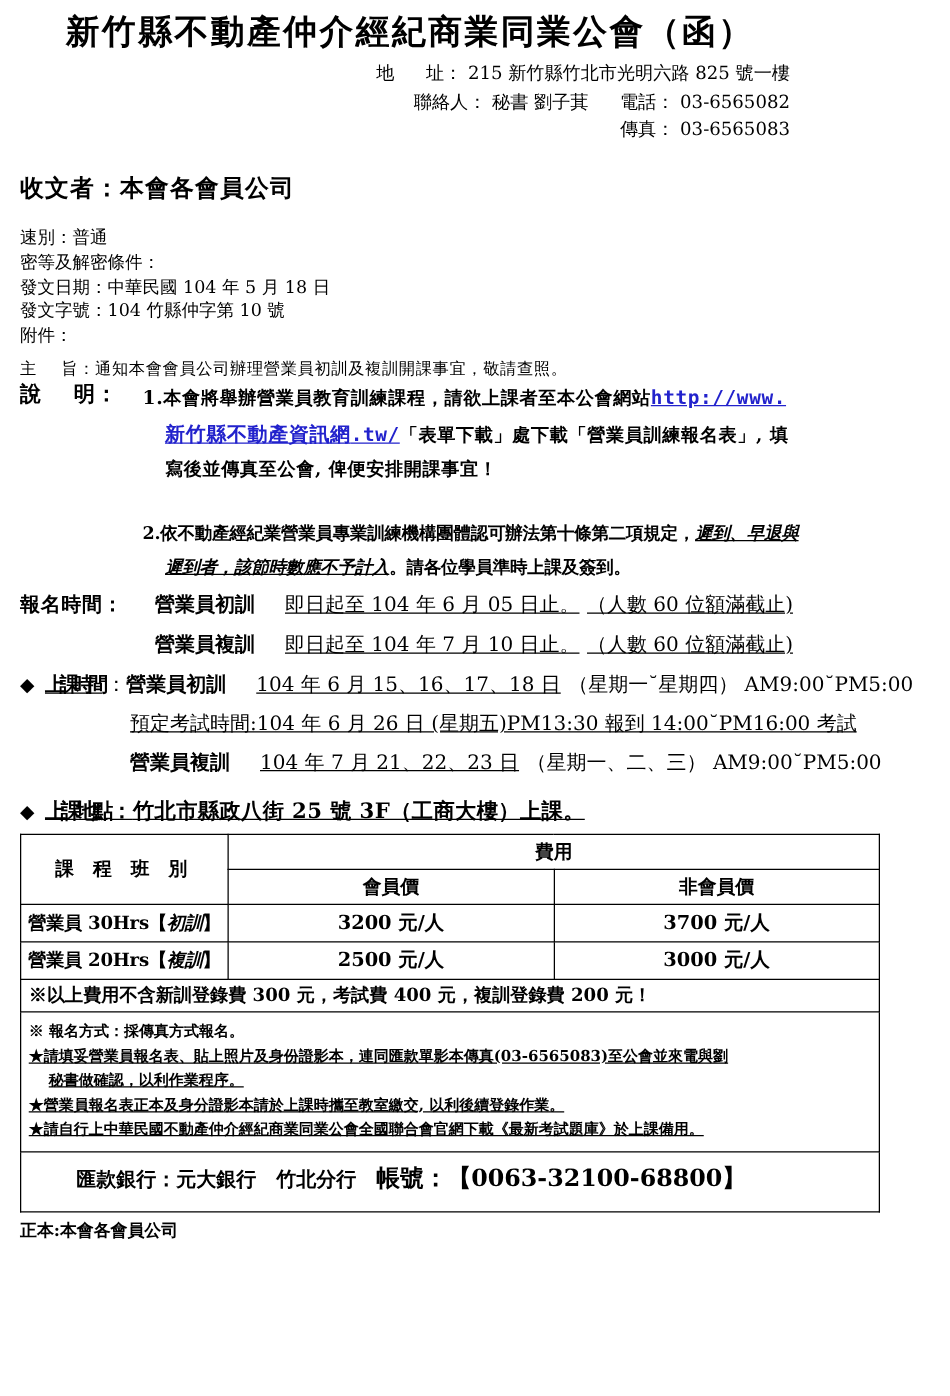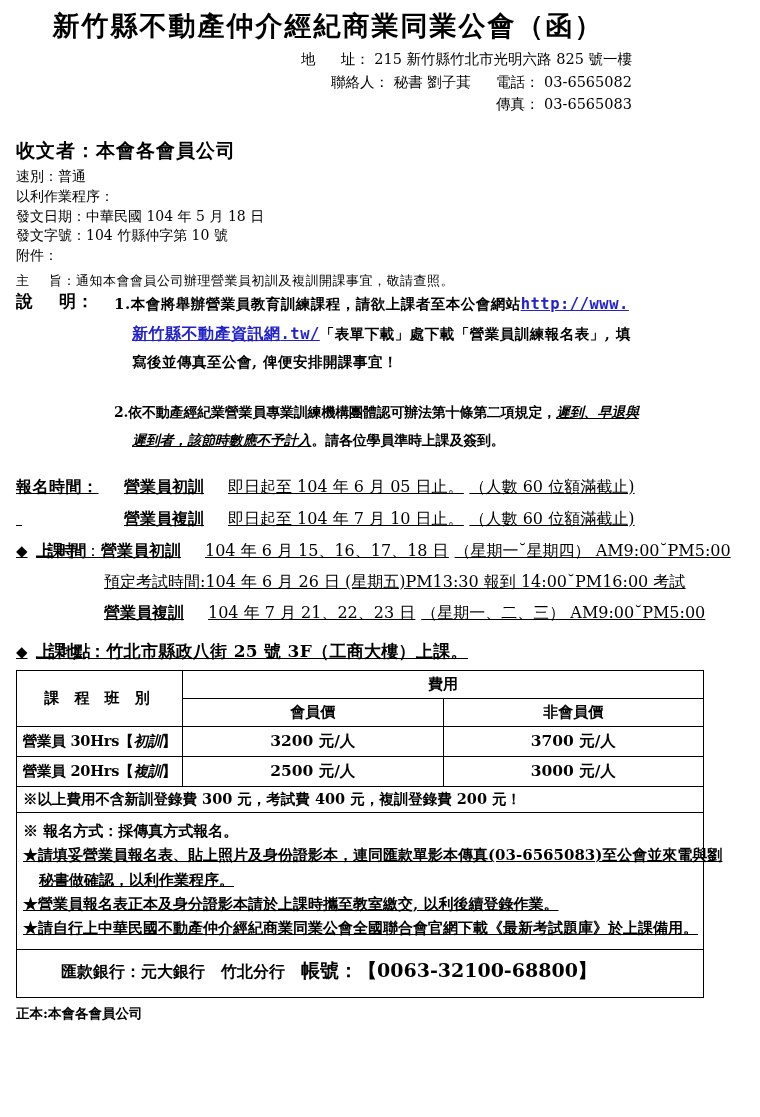--- a/index.html
+++ b/index.html
@@ -46,21 +46,21 @@
   
   .body-wrap { padding: 0 16px 0 16px; }
   .recipient {
     margin-top: 22px;
     font-size: 19px;
     font-weight: 600;
     letter-spacing: 1px;
     white-space: nowrap;
   }
   .meta {
-    margin-top: 3px;
+    margin-top: 17px;
     font-size: 14px;
     line-height: 1.42;
   }
   .meta div { white-space: nowrap; }
 
   
   .subject {
     margin-top: 6px;
     font-size: 13px;
     font-weight: 400;
@@ -114,21 +114,21 @@
   }
   .exp-p3 {
     margin-top: 8px;
     font-size: 15px;
     font-weight: 600;
     line-height: 1.9;
   }
   .u { text-decoration: underline; }
 
   
-  .sched { margin-top: 21px; font-size: 16px; text-decoration: underline; }
+  .sched { margin-top: 4px; font-size: 16px; }
   .sched-row {
     display: flex;
     align-items: baseline;
     white-space: nowrap;
     margin-bottom: 11px;
   }
   .sched-key {
     flex: 0 0 auto;
     font-weight: 600;
     letter-spacing: .5px;
@@ -202,21 +202,21 @@
     font-size: 14.5px;
     font-weight: 600;
     white-space: nowrap;
   }
   .notes-box {
     width: 688px;
     box-sizing: border-box;
     border: 1px solid #000;
     border-top: none;
     padding: 6px 6px 8px 6px;
-    font-size: 15px;
+    font-size: 12px;
     font-weight: 600;
     line-height: 1.62;
   }
   .notes-box .nrow { white-space: nowrap; }
   .star-hang { padding-left: 16px; text-indent: -16px; }
   .bank-box {
     width: 688px;
     box-sizing: border-box;
     border: 1px solid #000;
     border-top: none;
@@ -265,21 +265,21 @@
   </div>
 
   <div class="body-wrap">
 
     <div class="recipient">
       <span>收文者：</span><span>本會各會員公司</span>
     </div>
 
     <div class="meta">
       <div>速別：普通</div>
-      <div>以利作業程序：</div>
+      <div>密等及解密條件：</div>
       <div>發文日期：中華民國 104 年 5 月 18 日</div>
       <div>發文字號：104 竹縣仲字第 10 號</div>
       <div>附件：</div>
     </div>
 
     <div class="subject">
       <span>主</span><span class="label-gap"></span><span>旨：</span><span>通知本會會員公司辦理營業員初訓及複訓開課事宜，敬請查照。</span>
     </div>
 
     <div class="explain">

